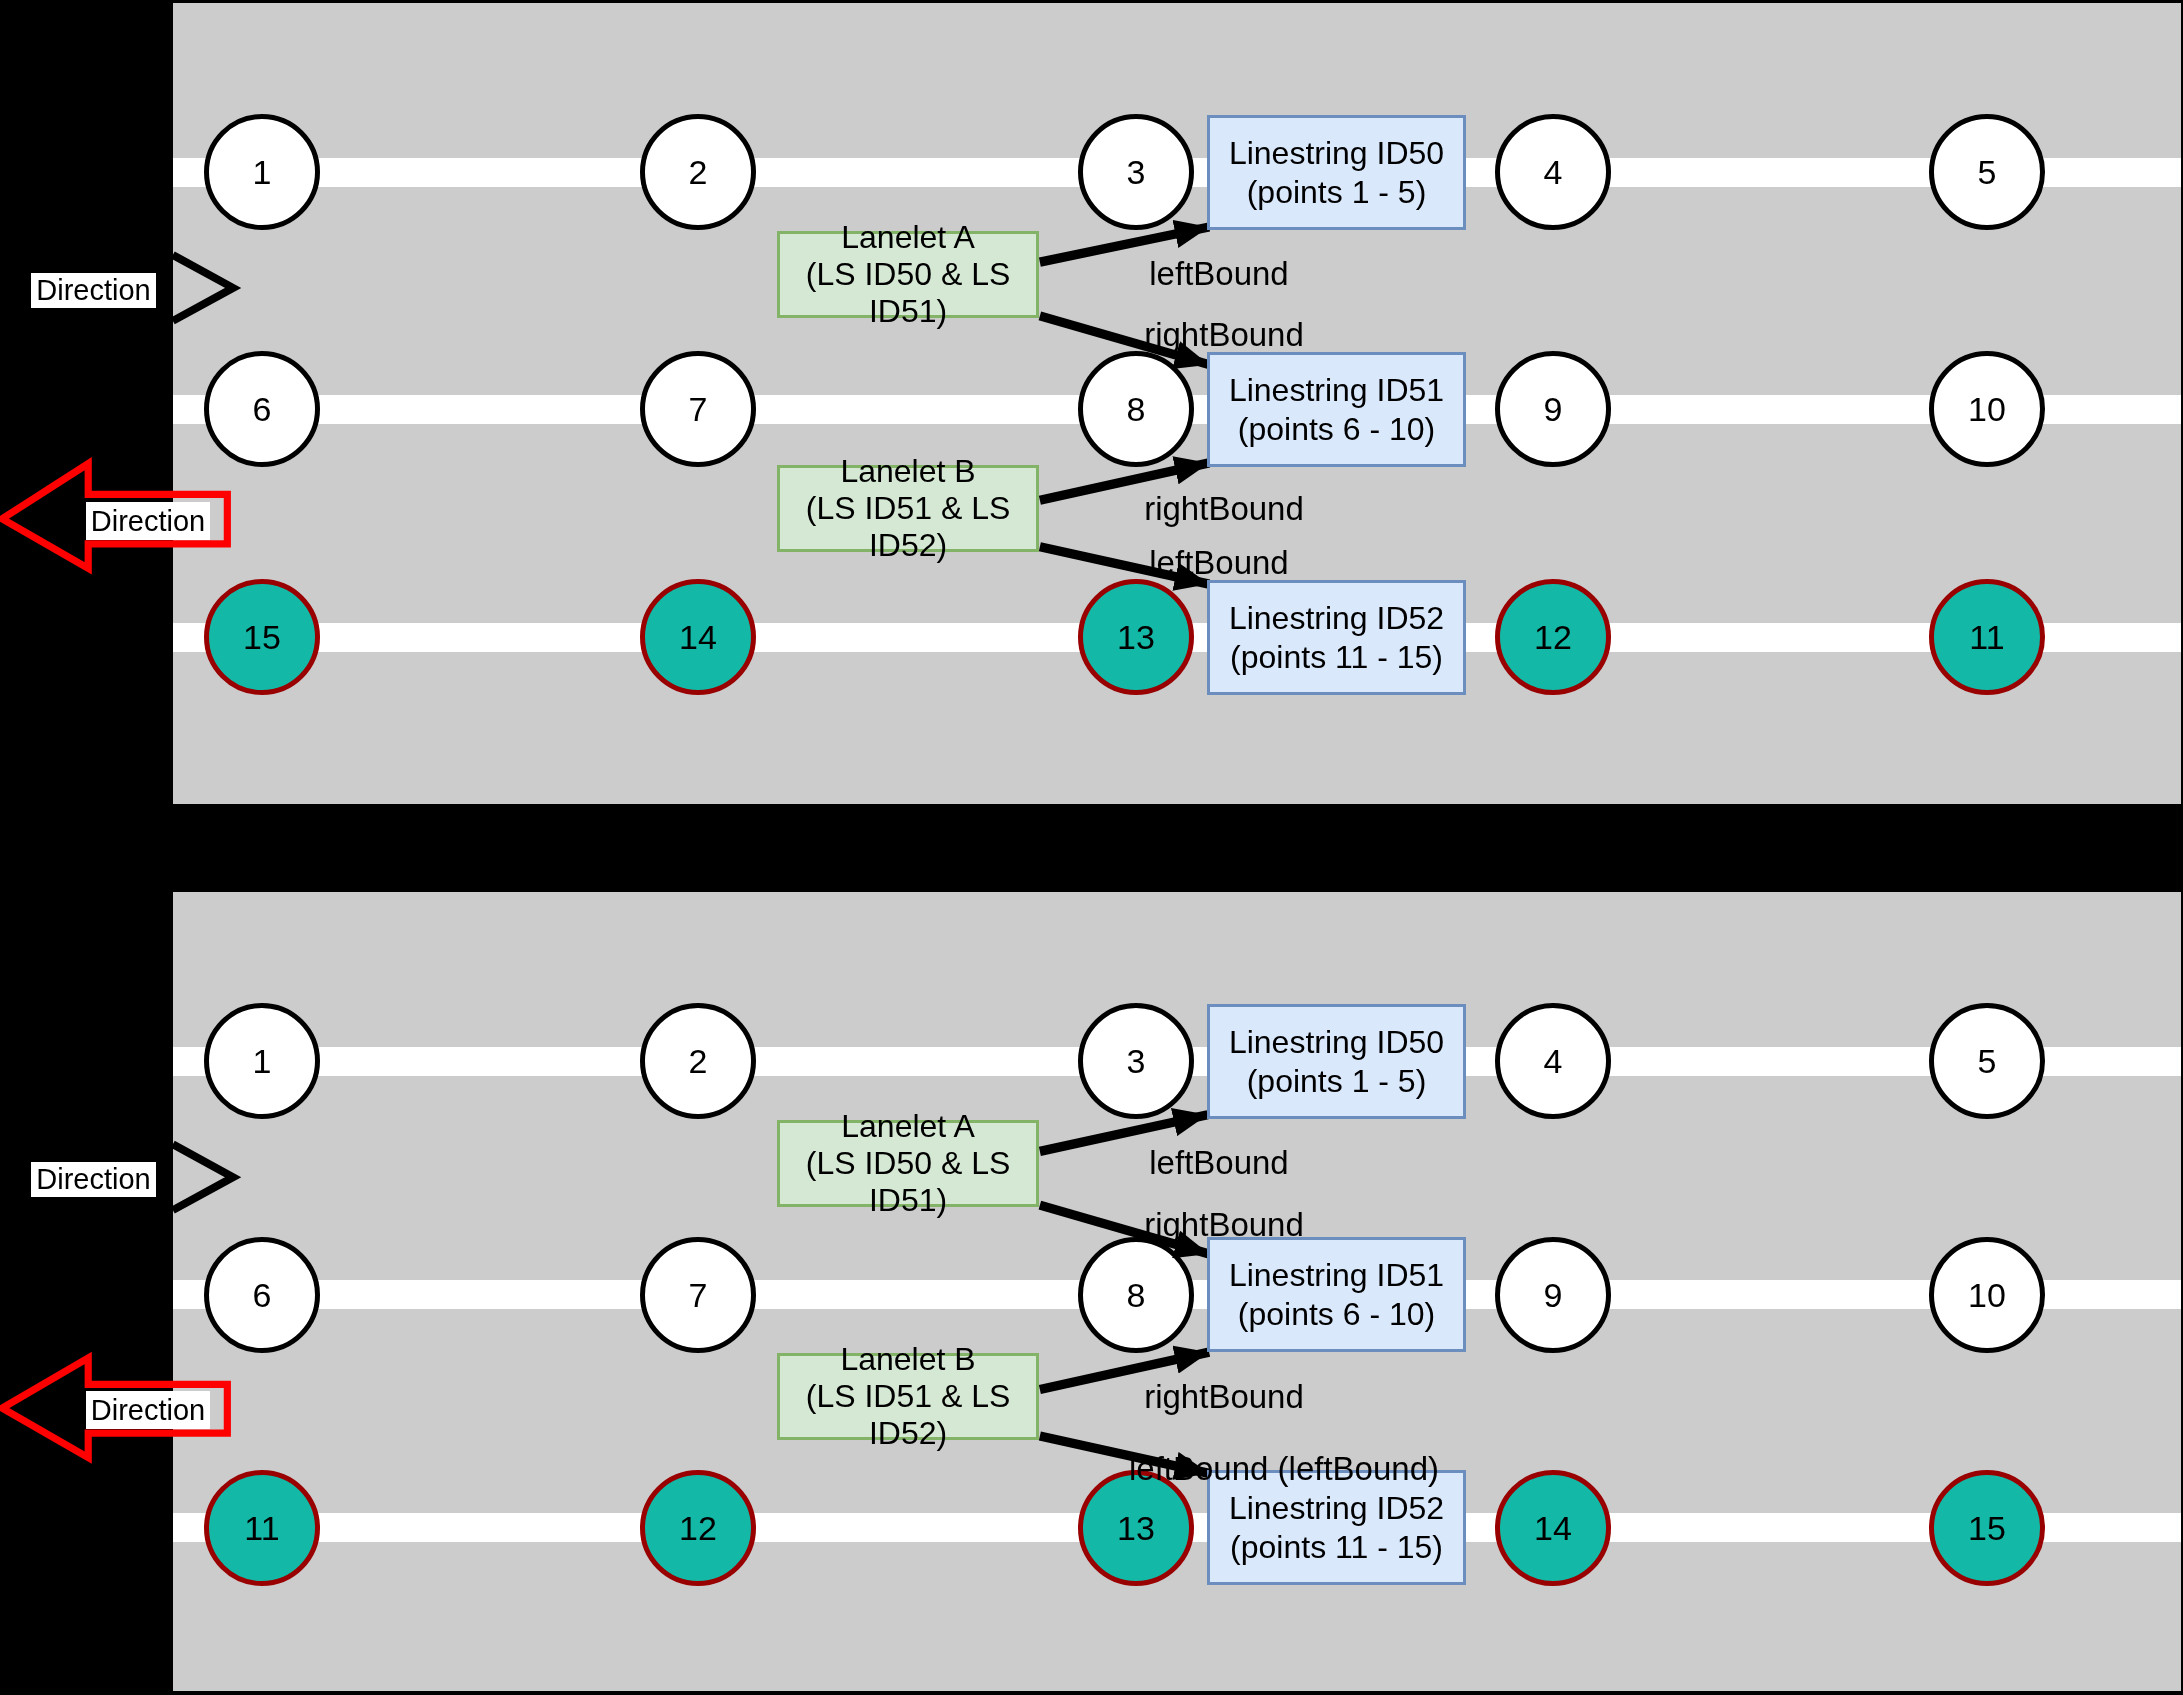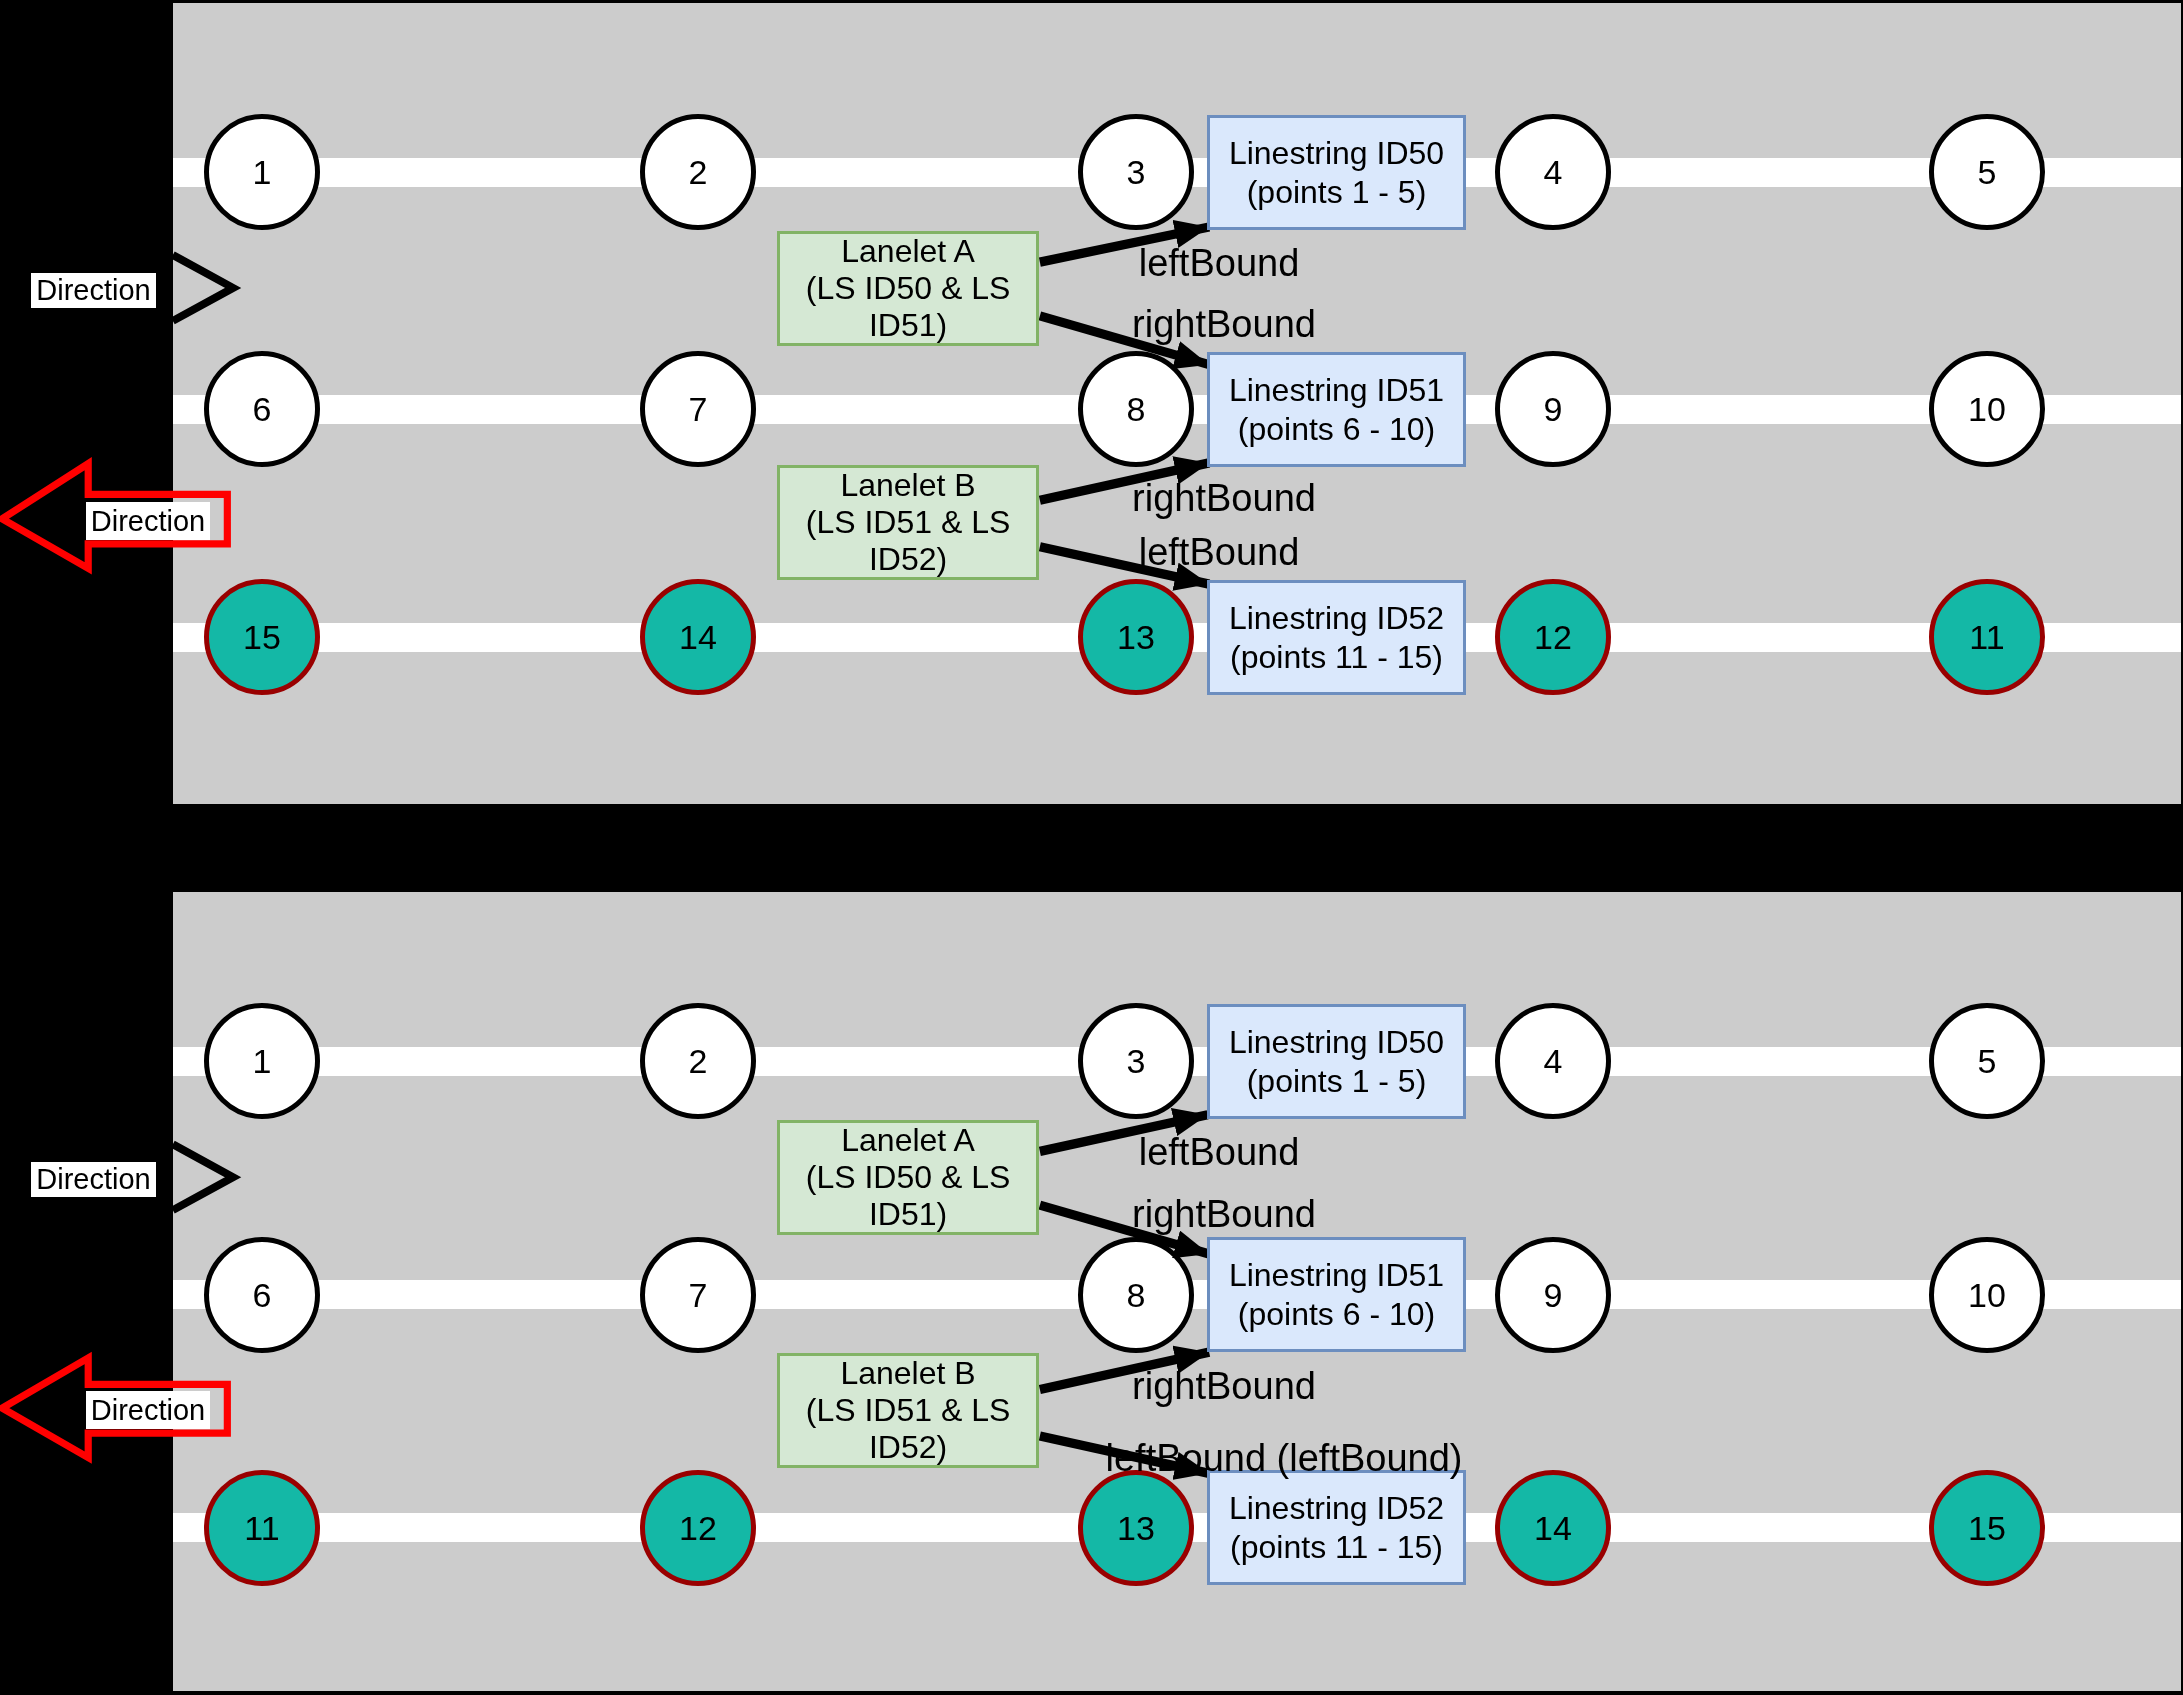--- a/index.html
+++ b/index.html
@@ -5,27 +5,27 @@
   html,body{margin:0;padding:0;background:#000;}
   .page{position:relative;width:2183px;height:1696px;background:#000;
         font-family:"Liberation Sans",sans-serif;color:#000;overflow:hidden;}
   .panel{position:absolute;left:173px;width:2008px;background:#ccc;z-index:0;}
   .lane-line{position:absolute;left:173px;width:2008px;height:29px;background:#fff;z-index:1;}
   .pt{position:absolute;width:116px;height:116px;box-sizing:border-box;border-radius:50%;
       border:5.7px solid #000;background:#fff;display:flex;align-items:center;justify-content:center;
       font-size:34px;z-index:2;}
   .pt.inv{border-color:#990000;background:#14b8a6;}
   .overlay{position:absolute;left:0;top:0;width:2183px;height:1696px;z-index:3;pointer-events:none;}
-  .lanelet{position:absolute;left:777px;width:262px;height:115px;box-sizing:border-box;
+  .lanelet{position:absolute;left:777px;width:262px;height:87px;box-sizing:border-box;
       background:#d5e8d4;border:3.6px solid #82b366;display:flex;flex-direction:column;
       align-items:center;justify-content:center;text-align:center;font-size:32px;line-height:37px;z-index:4;}
   .linestring{position:absolute;left:1207px;width:259px;height:115px;box-sizing:border-box;
       background:#dae8fc;border:3.6px solid #6c8ebf;display:flex;flex-direction:column;
       align-items:center;justify-content:center;text-align:center;font-size:32px;line-height:39px;z-index:4;}
-  .bound-label{position:absolute;transform:translate(-50%,-50%);font-size:38px;white-space:nowrap;z-index:5;}
+  .bound-label{position:absolute;transform:translate(-50%,-50%);font-size:33px;white-space:nowrap;z-index:5;margin-top:11px;}
   .dir-label{position:absolute;background:#fff;display:flex;align-items:center;justify-content:center;
       font-size:29px;white-space:nowrap;z-index:5;}
 </style>
 </head>
 <body>
 
 <div class="page">
 
   <div class="panel" style="top:2.9px;height:801px"></div>
   <div class="panel" style="top:892px;height:799px"></div>

